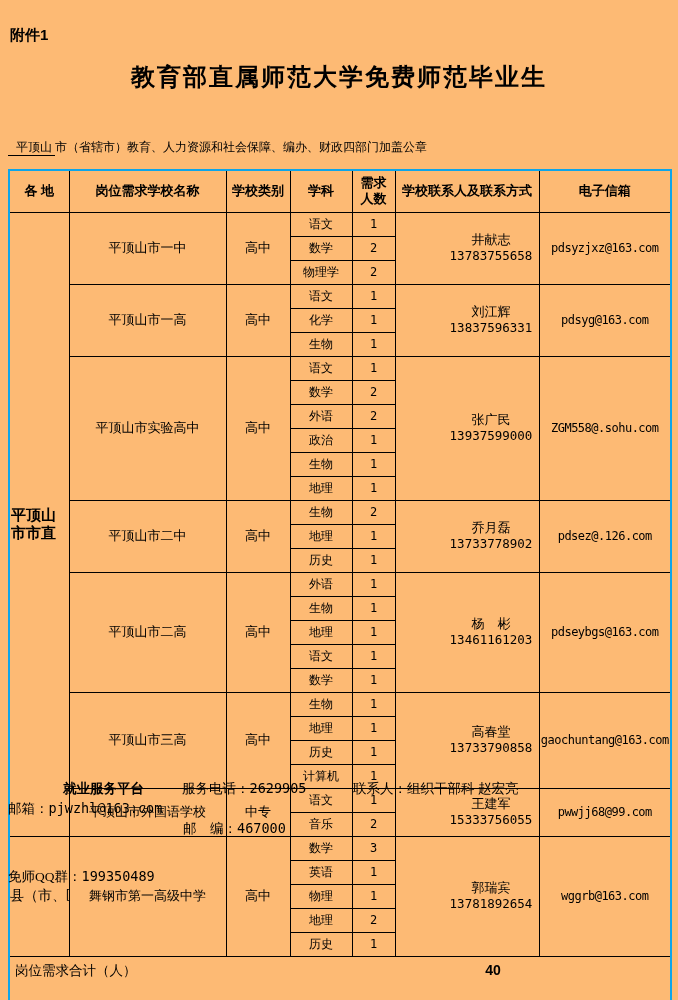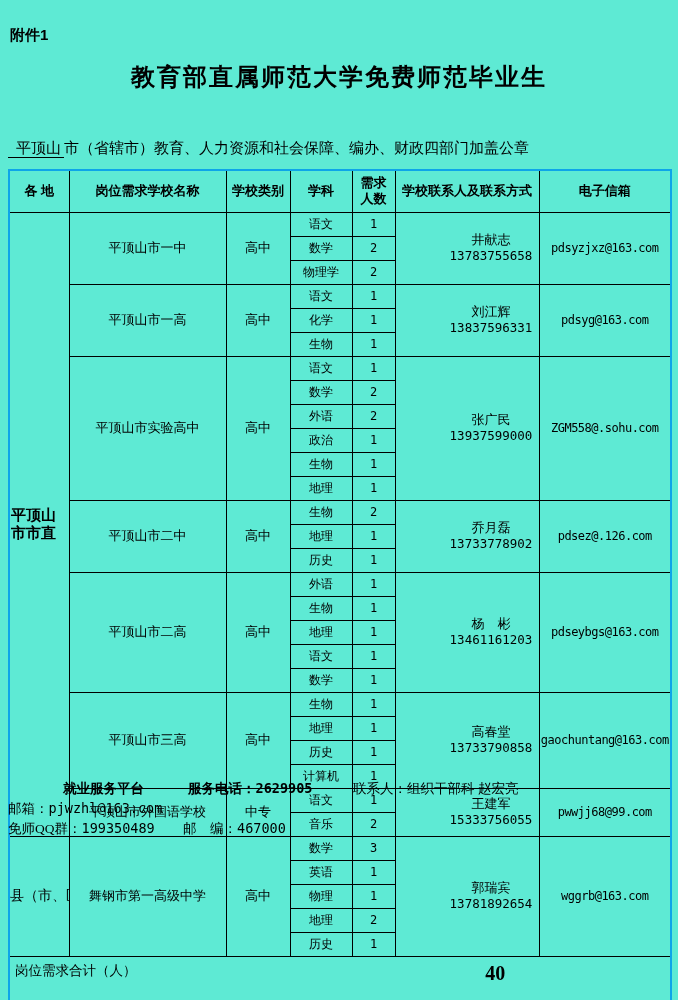--- a/index.html
+++ b/index.html
@@ -1,29 +1,29 @@
 <!DOCTYPE html>
 <html><head>
 <meta charset="utf-8">
 <style>
   * { margin:0; padding:0; box-sizing:border-box; }
   html,body { background:#e8e8e8; }
   .page {
-    position:relative; width:678px; height:1000px; background:#5eead4;
+    position:relative; width:678px; height:1000px; background:#fdba74;
     margin:0 auto; overflow:hidden;
     font-family:"Liberation Serif", serif; color:#000;
   }
   .hei  { font-family:"Liberation Sans", sans-serif; font-weight:bold; }
   .kai  { font-family:"Liberation Serif", serif; }
   .mono { font-family:"DejaVu Sans Mono", monospace; }
 
   .attachment { position:absolute; top:26px; left:10px; font-size:15px; }
   .title { position:absolute; top:58px; left:0; width:100%; text-align:center;
            font-size:24px; letter-spacing:2px; line-height:38px; }
-  .note { position:absolute; top:139px; left:8px; font-size:15px; white-space:nowrap; }
+  .note { position:absolute; top:139px; left:8px; font-size:12px; white-space:nowrap; }
   .note .u { border-bottom:1px solid #000; padding:0 3px 1px 8px; }
 
   table.demand {
     position:absolute; top:169px; left:8px; width:662px;
     border-collapse:collapse; border:2px solid #0ea5e9; table-layout:fixed;
   }
   table.demand td, table.demand th { border:1px solid #000; text-align:center; vertical-align:middle; overflow:hidden; }
   table.demand th { height:42px; font-size:13px; white-space:pre-line; line-height:16px; }
   col.c-region{width:60px} col.c-name{width:157px} col.c-type{width:64px}
   col.c-subject{width:62px} col.c-count{width:43px} col.c-contact{width:144px} col.c-email{width:132px}
@@ -39,21 +39,21 @@
   .region-bold .region-text {
     font-family:"Liberation Sans", sans-serif; font-weight:bold; font-size:15px;
     white-space:pre-line; line-height:18px; text-align:left; padding-left:1px;
   }
   .region-plain .region-text {
     font-size:14px; white-space:nowrap; text-align:center; width:60px; overflow:hidden;
   }
 
   tr.total-row td { height:47px; padding:16px; position:relative; text-align:left;margin-left:40px; }
   .total-label { position:absolute; left:5px; top:5px; font-family:"Liberation Sans", sans-serif; font-size:13.5px; }
-  .total-value { position:absolute; left:72%; top:5px; font-weight:bold; font-size:20px; font-family:Liberation Serif, serif; }
+  .total-value { position:absolute; left:72%; top:5px; font-weight:bold; font-size:14px; font-family:Liberation Sans, sans-serif; }
 
   .footer { position:absolute; top:780px; left:8px; width:662px; font-size:13.5px; }
   .footer .row { position:relative; height:20px; }
   .f-abs { position:absolute; top:0; white-space:nowrap; }
 </style>
 </head>
 <body>
 
 <div class="page">
 
@@ -284,25 +284,25 @@
           <span class="total-label">岗位需求合计（人）</span>
           <span class="total-value">40</span>
         </td>
       </tr>
     </tfoot>
   </table>
 
   <div class="footer">
     <div class="row">
       <span class="f-abs hei" style="left:55px;">就业服务平台</span>
-      <span class="f-abs kai" style="left:180px;font-weight:bold;"><span>服务电话：</span><span class="mono">2629905</span></span>
+      <span class="f-abs kai" style="left:174px;"><span>服务电话：</span><span class="mono">2629905</span></span>
       <span class="f-abs kai" style="left:345px;"><span>联系人：</span><span>组织干部科 赵宏亮</span></span>
     </div>
     <div class="row">
       <span class="f-abs kai" style="left:0;"><span>邮箱：</span><span class="mono">pjwzhl@163.com</span></span>
     </div>
     <div class="row">
-      <span class="f-abs kai" style="left:0;"><span>免师QQ群：</span><span class="mono">199350489</span></span>
+      <span class="f-abs kai" style="left:0;margin-top:48px;"><span>免师QQ群：</span><span class="mono">199350489</span></span>
       <span class="f-abs kai" style="left:175px;"><span>邮　编：</span><span class="mono">467000</span></span>
     </div>
   </div>
 
 </div>
 
 </body></html>

